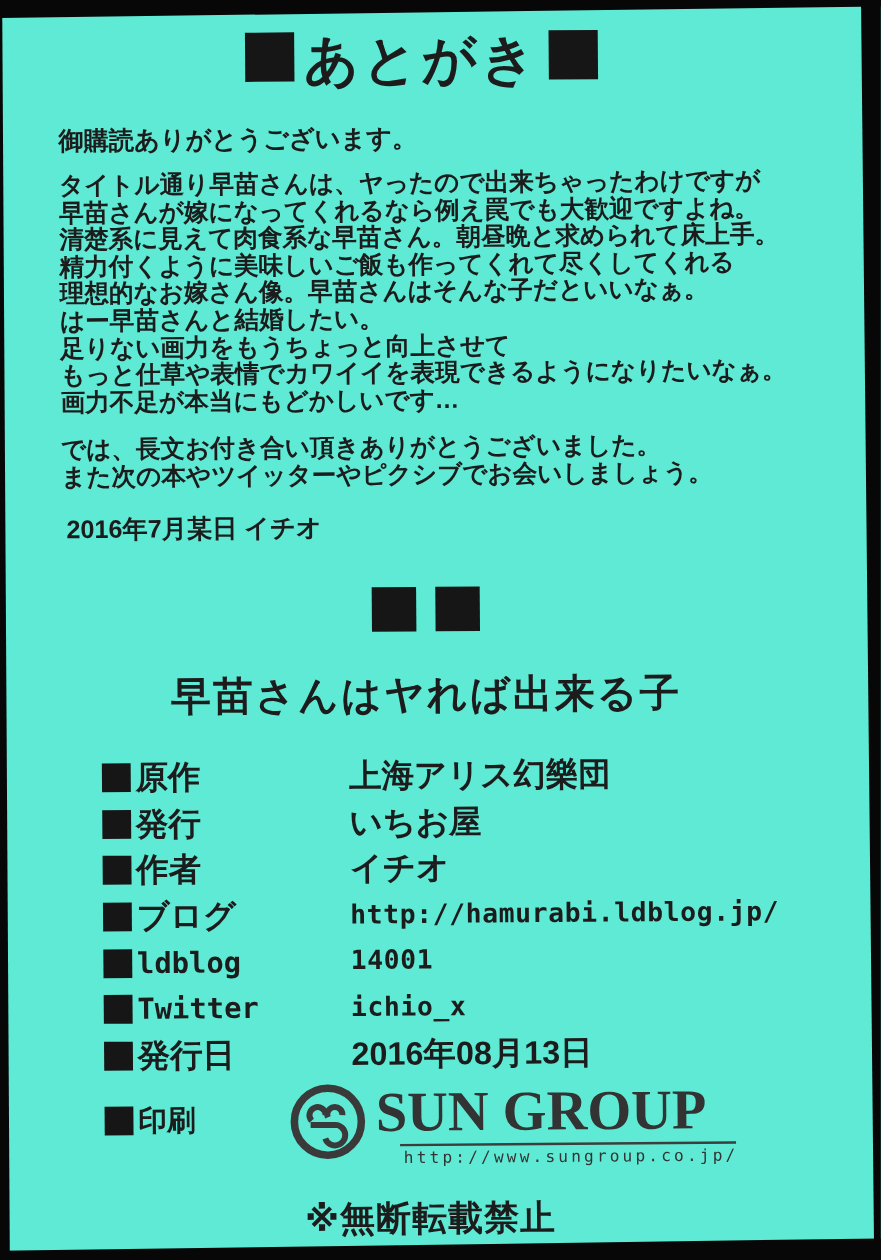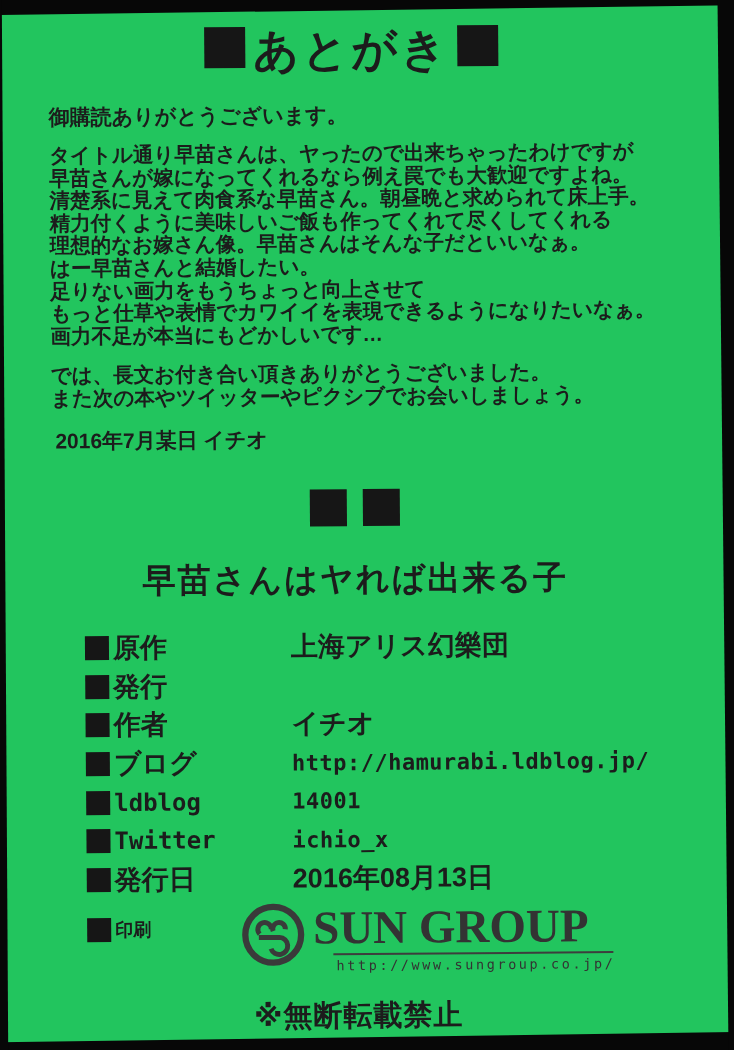--- a/index.html
+++ b/index.html
@@ -3,21 +3,21 @@
 <meta charset="utf-8">
 <style>
   html,body{margin:0;padding:0;}
   body{
     width:734px;height:1050px;position:relative;overflow:hidden;
     background:#060606;
     font-family:"Liberation Sans","DejaVu Sans",sans-serif;
   }
   .page{
     position:absolute;left:0;top:0;width:734px;height:1050px;
-    background:#22c55e;
+    background:#5eead4;
   }
   
   .edge{position:absolute;background:#070707;}
   .edge-top{left:-12px;top:-17px;width:782px;height:27px;transform:rotate(-0.75deg);}
   .edge-bottom{left:-12px;top:1037px;width:782px;height:34px;transform:rotate(-0.8deg);}
   .edge-left{left:-7px;top:-12px;width:12px;height:1074px;transform:rotate(-0.35deg);}
   .edge-right{left:723px;top:-12px;width:26px;height:1074px;transform:rotate(-0.6deg);}
 
   .content{
     position:absolute;left:0;top:0;width:734px;height:1050px;
@@ -51,21 +51,21 @@
   .colophon{position:absolute;left:84px;top:627px;}
   .c-row{display:flex;align-items:center;height:38.6px;}
   .c-label{width:206px;display:flex;align-items:center;font-size:27px;font-weight:bold;}
   .c-label .sq{width:24px;height:24px;margin-right:4px;flex:0 0 auto;}
   .c-value{font-size:27px;font-weight:bold;white-space:nowrap;}
   .mono{font-family:"DejaVu Sans Mono","Liberation Mono",monospace;}
   .c-label.mono{font-size:24px;}
   .c-value.mono{font-size:22px;letter-spacing:0.5px;}
 
   .printer-row{position:absolute;left:84px;top:916px;display:flex;align-items:center;}
-  .printer-label{display:flex;align-items:center;font-size:18px;font-weight:bold;}
+  .printer-label{display:flex;align-items:center;font-size:24px;font-weight:bold;}
   .printer-label .sq{width:24px;height:24px;margin-right:4px;}
 
   .sun-logo{position:absolute;left:234px;top:898px;width:72px;height:72px;}
   .sun-name{
     position:absolute;left:310px;top:900px;width:290px;
     font-family:"Liberation Serif","DejaVu Serif",serif;
     font-size:47px;font-weight:bold;color:#333;letter-spacing:0px;white-space:nowrap;
   }
   .sun-rule{position:absolute;left:330px;top:953px;width:280px;height:2px;background:#3d3d3d;}
   .sun-url{
@@ -122,20 +122,21 @@
             <span class="sq"></span>
             <span>原作</span>
           </div>
         <div class="c-value">上海アリス幻樂団</div>
       </div>
       <div class="c-row">
         <div class="c-label">
             <span class="sq"></span>
             <span>発行</span>
           </div>
+        <div class="c-value">いちお屋</div>
       </div>
       <div class="c-row">
         <div class="c-label">
             <span class="sq"></span>
             <span>作者</span>
           </div>
         <div class="c-value">イチオ</div>
       </div>
       <div class="c-row">
         <div class="c-label">

